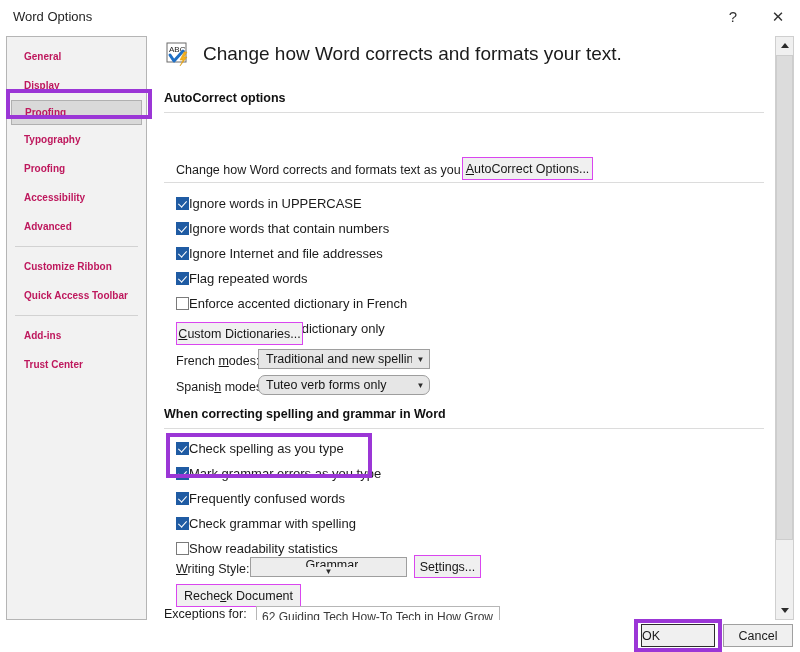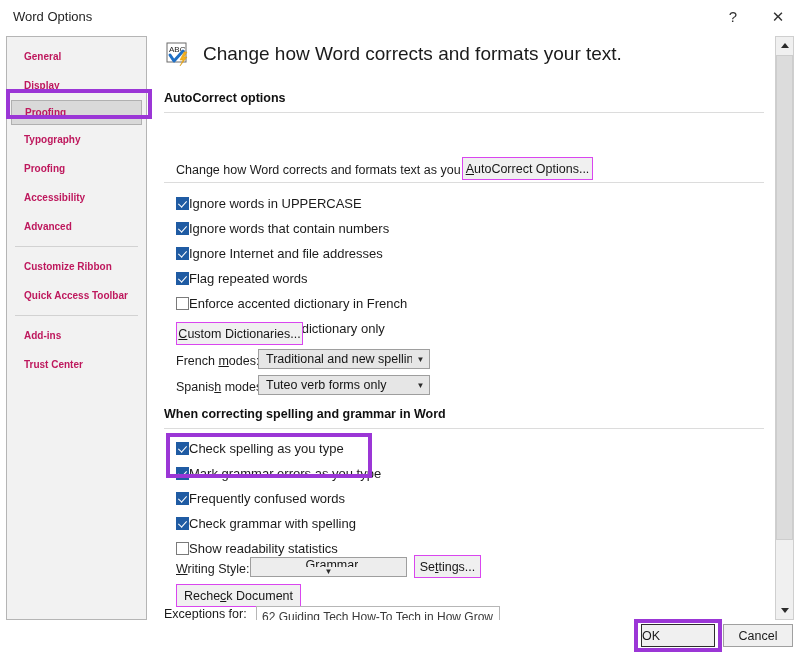--- a/index.html
+++ b/index.html
@@ -209,21 +209,21 @@
     <span><span class="u">C</span>ustom Dictionaries...</span>
   </div>
 
   <div class="lbl" style="left:20px;top:318px;">French <span class="u">m</span>odes:</div>
   <div class="combo" style="left:102px;top:313px;width:172px;height:20px;">
     <span class="ctext">Traditional and new spellings</span>
     <span class="carrow">▼</span>
   </div>
 
   <div class="lbl" style="left:20px;top:344px;">Spanis<span class="u">h</span> modes:</div>
-  <div class="combo" style="left:102px;top:339px;width:172px;height:20px;">
+  <div class="combo" style="left:102px;top:339px;width:172px;height:20px;border-radius:7px;">
     <span class="ctext">Tuteo verb forms only</span>
     <span class="carrow">▼</span>
   </div>
 
   <div class="sect-title" style="left:8px;top:371px;">When correcting spelling and grammar in Word</div>
   <div class="rule" style="left:8px;top:392px;width:600px;"></div>
 
   <div id="grammar-checks">
       <div class="chk-row" style="left: 20px; top: 404px;">
         <span class="cbox on"></span>

